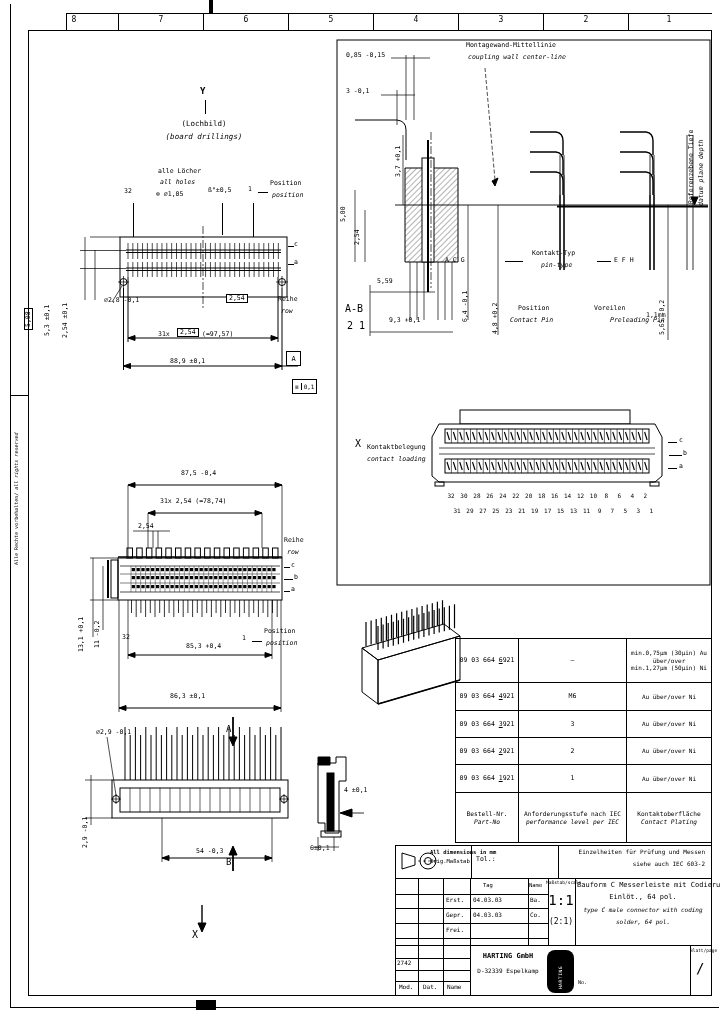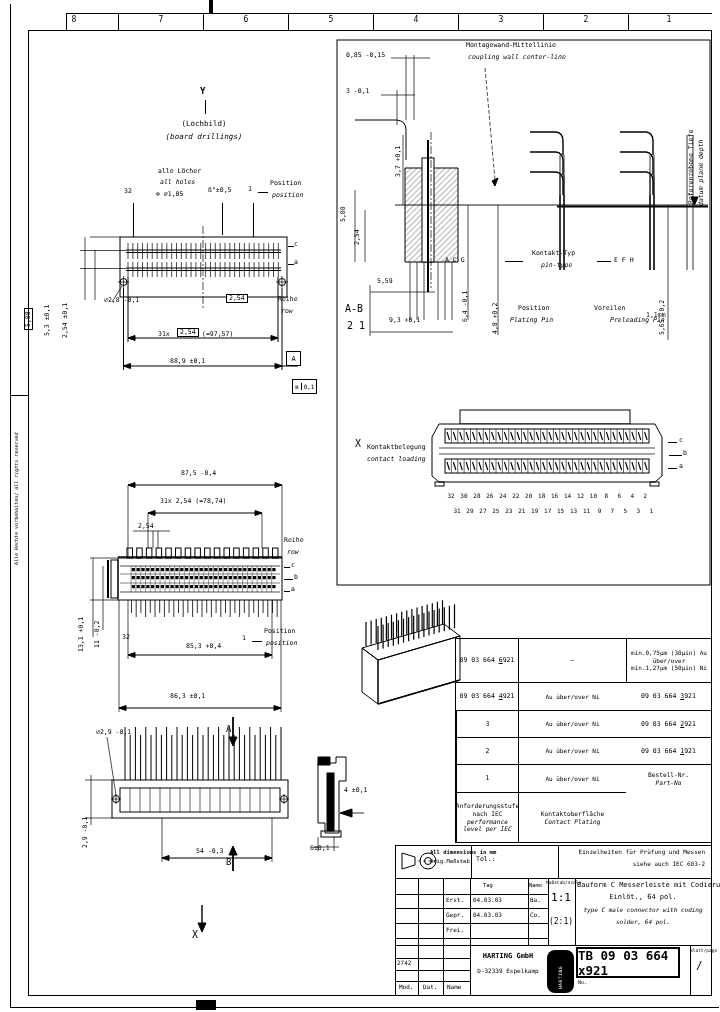--- a/index.html
+++ b/index.html
@@ -1,21 +1,21 @@
 <!DOCTYPE html>
 <html><head>
 <meta charset="utf-8">
 <style>
   html,body{margin:0;padding:0;background:#e8e8e8;}
   .page{position:relative;width:720px;height:1012px;background:#ffffff;color:#000;
         font-family:"DejaVu Sans Mono",monospace;overflow:hidden;}
   .lbl{position:absolute;font-size:6.5px;line-height:1.15;white-space:nowrap;}
   .s45{font-size:4.5px}.s5{font-size:5px}.s55{font-size:5.5px}.s6{font-size:6px}
   .s7{font-size:7px}.s75{font-size:7.5px}.s8{font-size:8px}.s9{font-size:9px}
-  .s10{font-size:10px}.s11{font-size:11px}.s12{font-size:12.5px}
+  .s10{font-size:10px}.s11{font-size:14px}.s12{font-size:12.5px}
   .it{font-style:italic}.b{font-weight:bold}.u{}
   .ctr{text-align:center}.rt{text-align:right}
   .vt{transform:rotate(-90deg);transform-origin:0 0;}
   .hl,.vl,.fill{position:absolute;background:#000;}
   .box2{border:1px solid #000;padding:0 2px;background:#fff;}
   .absbox{position:absolute;border:1px solid #000;display:flex;align-items:center;justify-content:center;background:#fff;}
   svg{position:absolute;overflow:visible;}
   #spec-table{position:absolute;left:455px;top:638px;width:257px;height:205px;
       border:1px solid #000;box-sizing:border-box;display:grid;
       grid-template-columns:62px 108px 1fr;grid-template-rows:43px 28px 27px 27px 28px 1fr;}
@@ -375,21 +375,21 @@
   <div class="lbl" style="left:389px;top:317px">9,3 +0,1</div>
   <div class="lbl vt" style="left:462px;top:322px">6,4 -0,1</div>
   <div class="lbl vt" style="left:492px;top:334px">4,8 +0,2</div>
   <div class="lbl s10" style="left:345px;top:303px">A-B</div>
   <div class="lbl s10" style="left:347px;top:320px">2 1</div>
   <div class="lbl" style="left:445px;top:257px">A C G</div>
   <div class="lbl" style="left:532px;top:250px">Kontakt-Typ</div>
   <div class="lbl it" style="left:541px;top:262px">pin-type</div>
   <div class="lbl" style="left:614px;top:257px">E F H</div>
   <div class="lbl u" style="left:518px;top:305px">Position</div>
-  <div class="lbl it u" style="left:510px;top:317px">Plating Pin</div>
+  <div class="lbl it u" style="left:510px;top:317px">Contact Pin</div>
   <div class="lbl u" style="left:594px;top:305px">Voreilen</div>
   <div class="lbl it u" style="left:610px;top:317px">Preleading Pin</div>
   <div class="lbl" style="left:646px;top:312px">1,1mm</div>
   <div class="lbl vt" style="left:659px;top:335px">5,65 -0,2</div>
   <div class="lbl vt" style="left:688px;top:204px">Referenzebene Tiefe</div>
   <div class="lbl vt it" style="left:698px;top:206px">datum plane depth</div>
 
   <div class="lbl s10" style="left:355px;top:438px">X</div>
   <div class="lbl" style="left:367px;top:444px">Kontaktbelegung</div>
   <div class="lbl it" style="left:367px;top:456px">contact loading</div>
@@ -801,20 +801,21 @@
       </div>
       <div class="tc nt">–</div>
       <div class="tc nt" style="font-size: 6px;">
         <div>min.0,75µm (30µin) Au</div>
         <div>über/over</div>
         <div>min.1,27µm (50µin) Ni</div>
       </div>
       <div class="tc nl">
         <span><span>09 03 664 </span><u>4</u><span>921</span></span>
       </div>
+      <div class="tc">M6</div>
       <div class="tc" style="font-size: 6px;">
         <div>Au über/over Ni</div>
       </div>
       <div class="tc nl">
         <span><span>09 03 664 </span><u>3</u><span>921</span></span>
       </div>
       <div class="tc">3</div>
       <div class="tc" style="font-size: 6px;">
         <div>Au über/over Ni</div>
       </div>
@@ -878,23 +879,20 @@
   <div class="lbl s6 it ctr" style="left:577px;top:907px;width:132px">type C male connector with coding</div>
   <div class="lbl s6 it ctr" style="left:577px;top:919px;width:132px">solder, 64 pol.</div>
   <div class="lbl s6" style="left:397px;top:960px">2742</div>
   <div class="lbl s6" style="left:399px;top:984px">Mod.</div>
   <div class="lbl s6" style="left:423px;top:984px">Dat.</div>
   <div class="lbl s6" style="left:447px;top:984px">Name</div>
   <div class="lbl s7 b ctr" style="left:470px;top:952px;width:76px">HARTING GmbH</div>
   <div class="lbl s6 ctr" style="left:470px;top:968px;width:76px">D-32339 Espelkamp</div>
   <div class="logo">
       <span>HARTING</span>
-    </div>
-  <div id="docbox">
-      <span class="s12 b">TB 09 03 664 x921</span>
     </div>
   <div class="lbl s5" style="left:578px;top:980px">No.</div>
   <div class="lbl s45" style="left:690px;top:948px">Blatt/page</div>
   <div class="lbl s11" style="left:696px;top:960px">/</div>
 <div class="lbl s8 ctr" style="left:67px;top:15px;width:14px">8</div>
     <div class="lbl s8 ctr" style="left:154px;top:15px;width:14px">7</div>
     <div class="lbl s8 ctr" style="left:239px;top:15px;width:14px">6</div>
     <div class="lbl s8 ctr" style="left:324px;top:15px;width:14px">5</div>
     <div class="lbl s8 ctr" style="left:409px;top:15px;width:14px">4</div>
     <div class="lbl s8 ctr" style="left:494px;top:15px;width:14px">3</div>

